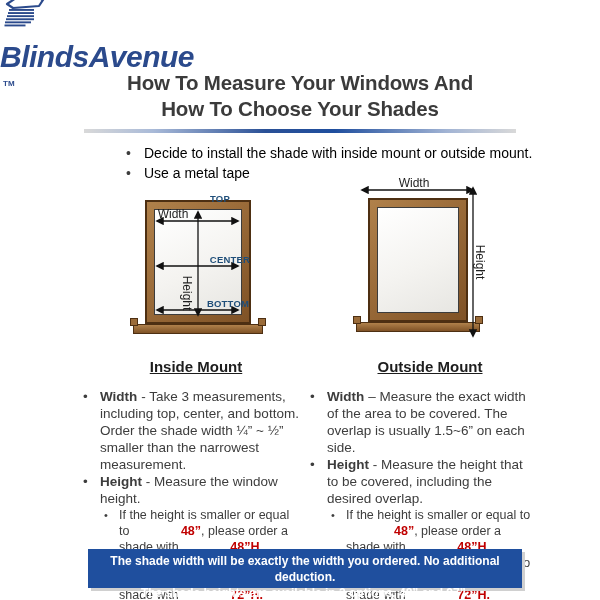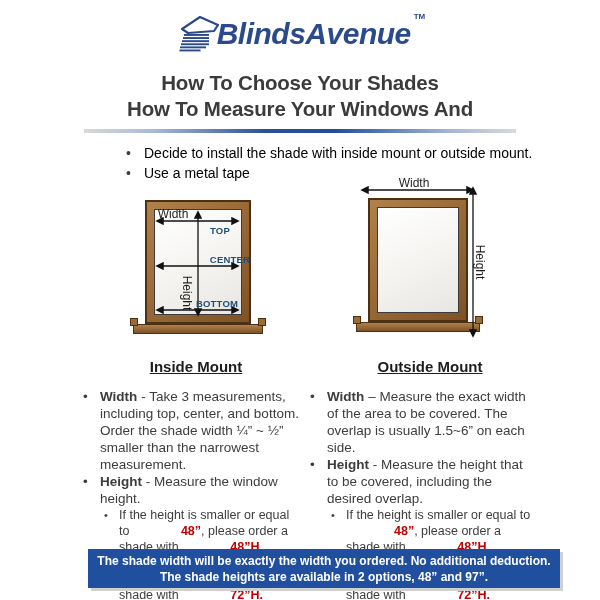--- a/index.html
+++ b/index.html
@@ -1,20 +1,20 @@
 <!DOCTYPE html>
 <html><head>
 <meta charset="utf-8">
 <style>
   html,body{margin:0;padding:0;}
   body{font-family:"Liberation Sans",sans-serif;background:#fff;}
   .page{position:relative;width:600px;height:600px;background:#fff;overflow:hidden;margin:0 auto;}
 
   
-  .logo{display:flex;justify-content:center;align-items:flex-start;padding-top:12px;height:50px;}
+  .logo{display:flex;justify-content:center;align-items:flex-start;padding-top:12px;height:50px;flex-direction:column;}
   .logo-icon{flex:0 0 auto;margin-right:-4px;}
   .logo-text{font-size:30px;font-weight:bold;font-style:italic;color:#2b4a8c;letter-spacing:-0.5px;line-height:44px;}
   .logo-tm{font-size:8px;font-weight:bold;color:#2b4a8c;vertical-align:18px;margin-left:3px;font-style:normal;}
 
   
   .title{margin-top:8px;text-align:center;font-size:20.5px;font-weight:700;color:#3b3b3b;line-height:26px;letter-spacing:-0.2px;}
 
   
   .divider{width:432px;height:4px;margin:7px auto 0 auto;
     background:linear-gradient(90deg,#d9d9d9 0%,#a9bad8 16%,#2a5096 42%,#1f4e9e 58%,#a2b4d4 84%,#d9d9d9 100%);}
@@ -46,21 +46,21 @@
   
   .col{position:absolute;top:388px;font-size:13.5px;color:#3d3d3d;line-height:17px;}
   .b{position:relative;padding-left:22px;}
   .b::before{content:"•";position:absolute;left:5px;top:0;}
   .sb{position:relative;padding-left:41px;font-size:12.5px;line-height:16px;}
   .sb::before{content:"•";position:absolute;left:26px;top:0;font-size:11px;}
   .lead{font-weight:bold;}
   .red{font-weight:bold;color:#c00000;margin-left:48px;}
 
   
-  .footer{position:absolute;left:88px;top:549px;width:472px;height:39px;background:#1f4f9e;
+  .footer{position:absolute;left:88px;top:549px;width:434px;height:39px;background:#1f4f9e;
     box-shadow:3px 3px 0 #d0d0d0;color:#ffffff;text-align:center;font-size:12px;font-weight:bold;line-height:16px;padding-top:4px;box-sizing:border-box;}
 </style>
 </head>
 <body>
 
 <div class="page">
 
   <div class="logo">
     <span class="logo-icon">
       <svg width="46" height="44" viewBox="0 0 46 44">
@@ -73,22 +73,22 @@
           <rect x="5" y="34.4" width="26" height="1.9"></rect>
           <rect x="4.5" y="37.5" width="21" height="1.9"></rect>
         </g>
       </svg>
     </span>
     <span class="logo-text">BlindsAvenue</span>
       <span class="logo-tm">TM</span>
   </div>
 
   <div class="title">
+    <div>How To Measure Your Windows And</div>
     <div>How To Choose Your Shades</div>
-    <div>How To Measure Your Windows And</div>
   </div>
 
   <div class="divider"></div>
 
   <div class="intro">
     <div class="row">Decide to install the shade with inside mount or outside mount.</div>
     <div class="row">Use a metal tape</div>
   </div>
 
   <div class="frame" style="left:145px;top:200px;width:102px;height:120px;">
@@ -119,23 +119,23 @@
       <line x1="157" y1="266" x2="238" y2="266" marker-start="url(#ah)" marker-end="url(#ah)"></line>
       <line x1="157" y1="310" x2="238" y2="310" marker-start="url(#ah)" marker-end="url(#ah)"></line>
 
       <line x1="362" y1="190" x2="473" y2="190" marker-start="url(#ah)" marker-end="url(#ah)"></line>
 
       <line x1="473" y1="188" x2="473" y2="336" marker-start="url(#ah)" marker-end="url(#ah)"></line>
     </g>
   </svg>
 
   <div class="dlabel" style="left:150px;top:207px;width:46px;">Width</div>
-  <div class="dlabel-blue" style="left:203px;top:225px;width:34px;">TOP</div>
+  <div class="dlabel-blue" style="left:203px;top:193px;width:34px;">TOP</div>
   <div class="dlabel-blue" style="left:208px;top:254px;width:44px;">CENTER</div>
-  <div class="dlabel-blue" style="left:193px;top:298px;width:48px;">BOTTOM</div>
+  <div class="dlabel-blue" style="left:204px;top:298px;width:48px;">BOTTOM</div>
   <div class="dlabel rot" style="left:165px;top:286px;width:44px;">Height</div>
 
   <div class="dlabel" style="left:388px;top:176px;width:52px;">Width</div>
   <div class="dlabel rot" style="left:458px;top:255px;width:44px;">Height</div>
 
   <div class="mount-title" style="left:106px;">Inside Mount</div>
   <div class="mount-title" style="left:340px;">Outside Mount</div>
 
   <div class="col" style="left:78px;width:222px;">
     <div class="b">

